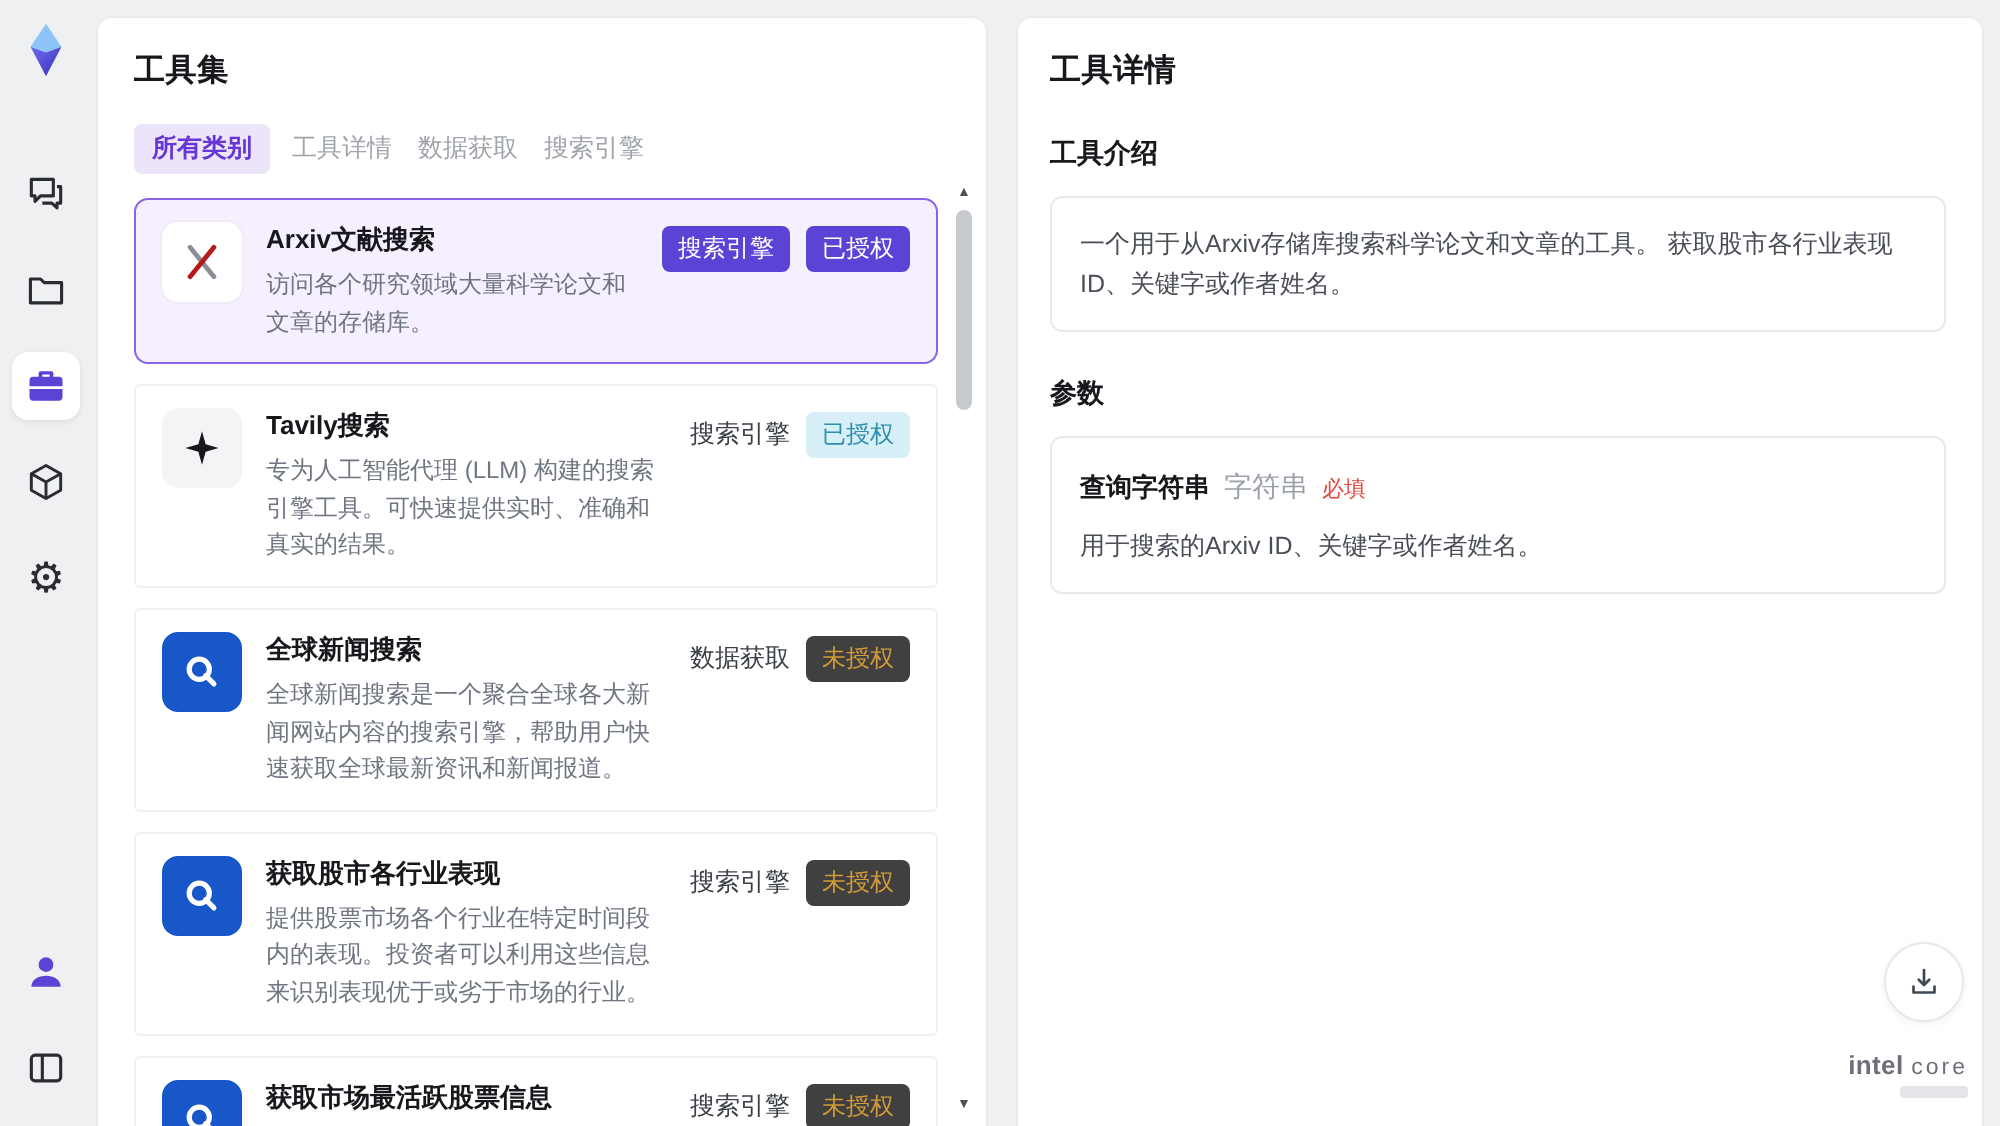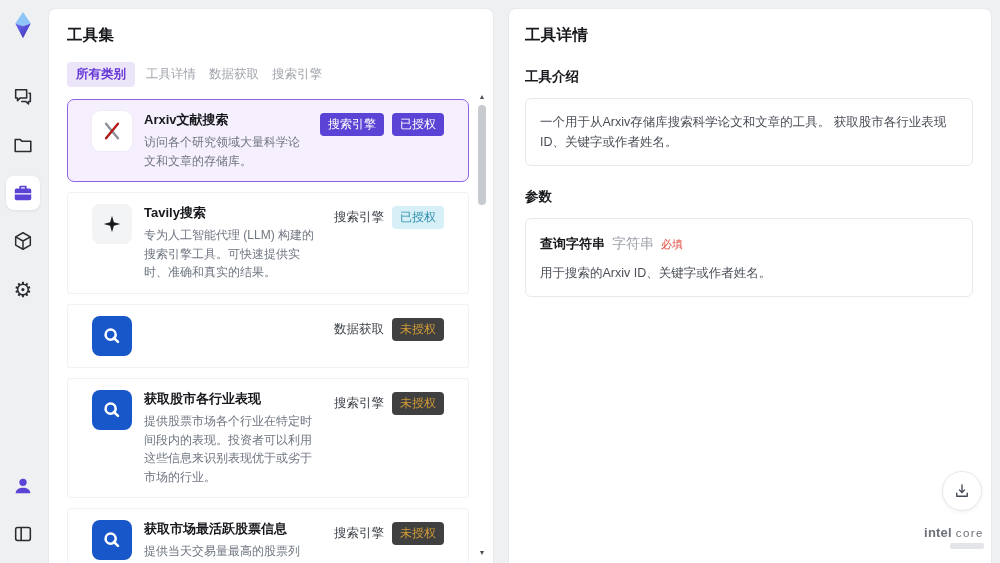--- a/index.html
+++ b/index.html
@@ -23,21 +23,21 @@
   .panel { background:#fff; border:1px solid #e9eaee; border-bottom:none; border-radius:8px 8px 0 0; }
   .left-panel { width:446px; flex:none; position:relative; padding:16px 24px 0 18px; overflow:hidden; }
   .right-panel { flex:1; padding:16px 18px 0 16px; }
   .panel-title { font-size:15.5px; font-weight:bold; letter-spacing:.3px; }
   
   .tabs { display:flex; gap:9px; margin-top:16px; align-items:center; font-size:12.5px; }
   .tab { color:#a0a4ab; cursor:pointer; padding:4px 2px; }
   .tab.active { background:#ece5fa; color:#6637d6; font-weight:bold; padding:4px 9px; border-radius:4px; }
   
   .tool-list { margin-top:12px; }
-  .tool-row { display:flex; gap:12px; padding:11px 24px; background:#fff; border:1px solid #f0f1f4; border-radius:3px; margin-bottom:10px; cursor:pointer; }
+  .tool-row { display:flex; gap:12px; padding:11px 13px; background:#fff; border:1px solid #f0f1f4; border-radius:3px; margin-bottom:10px; cursor:pointer; }
   .tool-row.selected { background:#f6effe; border:1px solid #8a63e8; border-radius:7px; }
   .tool-icon { width:40px; height:40px; flex:none; border-radius:8px; display:flex; align-items:center; justify-content:center; }
   .icon-white { background:#ffffff; box-shadow:0 0 0 1px #efeaf8; }
   .icon-light { background:#f3f4f6; }
   .icon-blue  { background:#1857c9; }
   .tool-text { min-width:0; max-width:272px; }
   .tool-name { font-size:13px; font-weight:bold; color:#17181c; margin-bottom:4px; }
   .tool-desc { font-size:12px; color:#6f7680; line-height:1.55; }
   .tool-badges { margin-left:auto; display:flex; gap:8px; align-items:flex-start; padding-top:2px; flex:none; }
   .badge { font-size:12px; padding:3px 8px; border-radius:4px; white-space:nowrap; }
@@ -170,20 +170,24 @@
         </div>
       </div>
 
       <div class="tool-row">
         <div class="tool-icon icon-blue">
           <svg width="22" height="22" viewBox="0 0 24 24" fill="none" stroke="#fff" stroke-width="2.8" stroke-linecap="round">
             <rect x="5" y="5" width="11" height="11" rx="5.5"></rect>
             <path d="M14 14l4.5 4.5"></path>
           </svg>
         </div>
+        <div class="tool-text">
+          <div class="tool-name">全球新闻搜索</div>
+          <div class="tool-desc">全球新闻搜索是一个聚合全球各大新闻网站内容的搜索引擎，帮助用户快速获取全球最新资讯和新闻报道。</div>
+        </div>
         <div class="tool-badges">
           <span class="cat">数据获取</span>
           <span class="badge amber">未授权</span>
         </div>
       </div>
 
       <div class="tool-row">
         <div class="tool-icon icon-blue">
           <svg width="22" height="22" viewBox="0 0 24 24" fill="none" stroke="#fff" stroke-width="2.8" stroke-linecap="round">
             <rect x="5" y="5" width="11" height="11" rx="5.5"></rect>

